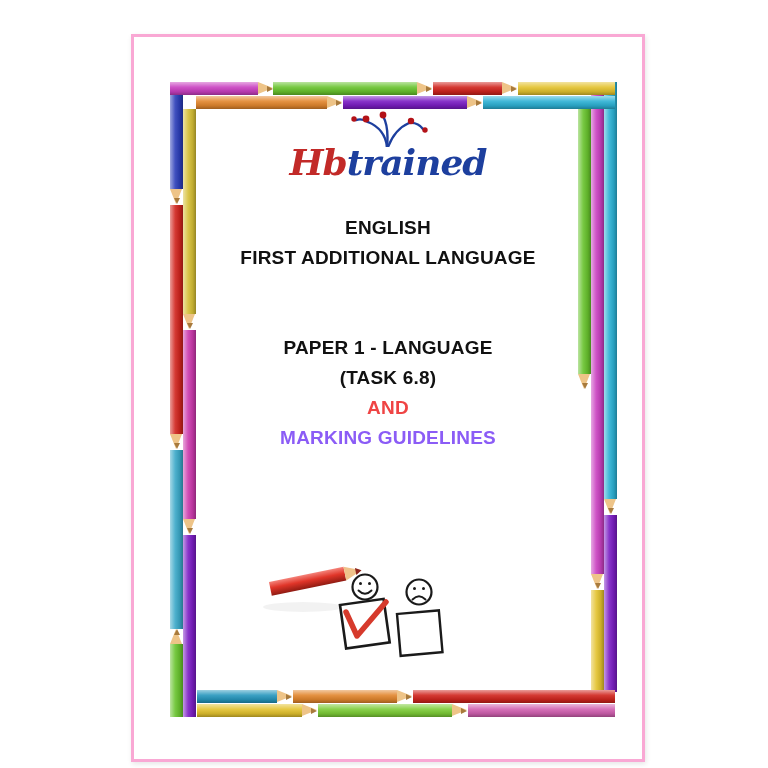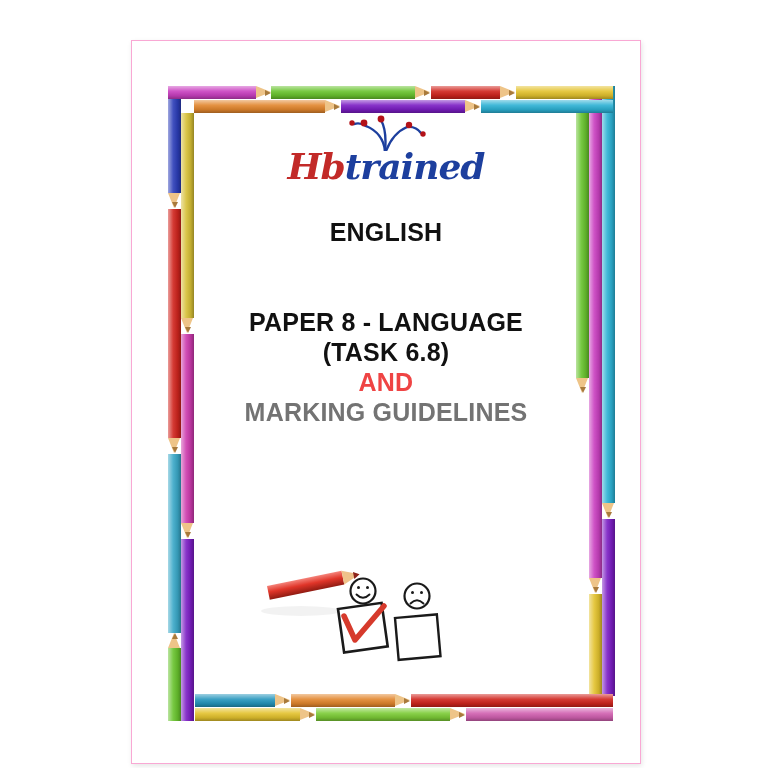--- a/index.html
+++ b/index.html
@@ -1,19 +1,19 @@
 <!DOCTYPE html>
 <html><head>
 <meta charset="utf-8">
 <style>
   html,body{margin:0;padding:0;background:#ffffff;}
   body{width:768px;height:768px;position:relative;overflow:hidden;
        font-family:"Liberation Sans",sans-serif;}
-  .sheet{position:absolute;left:131px;top:40px;width:508px;height:722px;
-         background:#ffffff;border:1px solid #f9a8d4;
+  .sheet{position:absolute;left:131px;top:34px;width:508px;height:722px;
+         background:#ffffff;border:3px solid #f9a8d4;
          box-shadow:1px 2px 5px rgba(0,0,0,.10);}
   
   .pframe{position:absolute;inset:0;pointer-events:none;}
   .pseg{position:absolute;}
   .pseg.h{height:13px;background-image:linear-gradient(180deg,rgba(255,255,255,.55) 0%,rgba(255,255,255,.10) 40%,rgba(0,0,0,.10) 75%,rgba(0,0,0,.30) 100%);}
   .pseg.v{width:13px;background-image:linear-gradient(90deg,rgba(255,255,255,.55) 0%,rgba(255,255,255,.10) 40%,rgba(0,0,0,.10) 75%,rgba(0,0,0,.30) 100%);}
   .ptip,.ppoint{position:absolute;width:0;height:0;}
   .h .ptip.ptip-end{right:-15px;top:0;border-top:6.5px solid transparent;border-bottom:6.5px solid transparent;border-left:15px solid var(--wood);}
   .h .ppoint.ptip-end{right:-15px;top:3.5px;border-top:3px solid transparent;border-bottom:3px solid transparent;border-left:6px solid var(--point);}
   .v .ptip.ptip-end{bottom:-15px;left:0;border-left:6.5px solid transparent;border-right:6.5px solid transparent;border-top:15px solid var(--wood);}
@@ -21,21 +21,21 @@
   .v .ptip.ptip-start{top:-15px;left:0;border-left:6.5px solid transparent;border-right:6.5px solid transparent;border-bottom:15px solid var(--wood);}
   .v .ppoint.ptip-start{top:-15px;left:3.5px;border-left:3px solid transparent;border-right:3px solid transparent;border-bottom:6px solid var(--point);}
   
   .logo{position:absolute;top:74px;left:0;right:0;text-align:center;}
   .logo .tree{display:block;margin:0 auto -4px auto;}
   .brand{font-family:"DejaVu Serif",serif;font-style:italic;font-weight:700;
          font-size:36px;line-height:38px;letter-spacing:-1px;}
   .tagline{font-size:8.5px;letter-spacing:.4px;margin-top:1px;}
   
   .titles{position:absolute;top:176px;left:0;right:0;text-align:center;}
-  .title-line{font-size:25px;font-weight:bold;line-height:30px;color:#111;min-height:30px;letter-spacing:.2px;}
+  .title-line{font-size:19px;font-weight:bold;line-height:30px;color:#111;min-height:30px;letter-spacing:.2px;}
   .term-line{position:absolute;top:477px;left:0;right:0;text-align:center;
              font-size:18.5px;font-weight:normal;color:#111;}
   
   .footer-art{position:absolute;left:124px;top:518px;}
 </style>
 </head>
 <body>
 
 <div class="sheet">
 
@@ -133,26 +133,27 @@
         <circle cx="71" cy="10" r="3.2"></circle>
         <circle cx="14" cy="8" r="2.7"></circle>
         <circle cx="85" cy="19" r="2.7"></circle>
       </g>
     </svg>
     <div class="brand"><span style="color: rgb(194, 42, 40);">Hb</span><span style="color: rgb(29, 63, 158);">trained</span></div>
   </div>
 
   <div class="titles">
       <div class="title-line" style="color: rgb(17, 17, 17);">ENGLISH</div>
+      <div class="title-line" style="color: rgb(17, 17, 17);">FIRST ADDITIONAL LANGUAGE</div>
       <div class="title-line" style="color: rgb(17, 17, 17);"></div>
       <div class="title-line" style="color: rgb(17, 17, 17);"></div>
-      <div class="title-line" style="color: rgb(17, 17, 17);">PAPER 8 - LANGUAGE</div>
+      <div class="title-line" style="color: rgb(17, 17, 17);">PAPER 1 - LANGUAGE</div>
       <div class="title-line" style="color: rgb(17, 17, 17);">(TASK 6.8)</div>
       <div class="title-line" style="color: #ef4444;">AND</div>
-      <div class="title-line" style="color: #737373;">MARKING GUIDELINES</div>
+      <div class="title-line" style="color: #8b5cf6;">MARKING GUIDELINES</div>
     </div>
 
 
   <svg class="footer-art" width="212" height="122" viewBox="0 0 212 122">
     <defs>
       <linearGradient id="pg" x1="0" y1="0" x2="0" y2="1">
         <stop offset="0" stop-color="#f4837a"></stop>
         <stop offset="0.45" stop-color="#e03529"></stop>
         <stop offset="1" stop-color="#8f1b12"></stop>
       </linearGradient>

